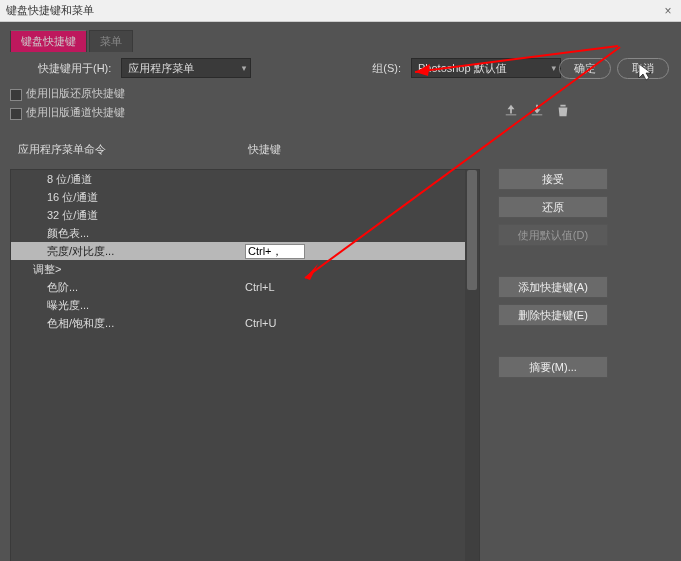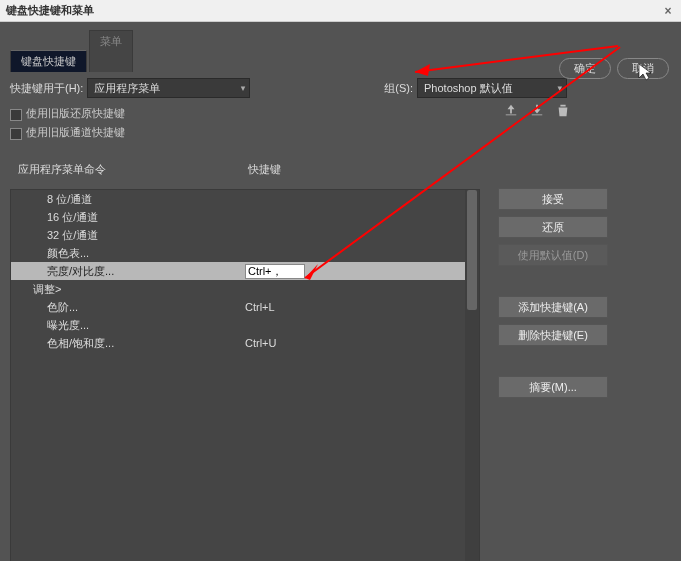--- a/index.html
+++ b/index.html
@@ -1,28 +1,28 @@
 <!DOCTYPE html>
 <html><head>
 <meta charset="utf-8">
 <style>
   * { box-sizing: border-box; margin: 0; padding: 0; font-family: "Microsoft YaHei", sans-serif; }
   body { background: #535353; width: 681px; height: 561px; overflow: hidden; position: relative; }
-  .titlebar { height: 22px; background: #f0f0f0; border-bottom: 1px solid #ccc; display: flex; align-items: center; padding: 0 6px; font-size: 11px; color: #333; justify-content: space-between; font-weight: bold; }
+  .titlebar { height: 22px; background: #f0f0f0; border-bottom: 1px solid #ccc; display: flex; align-items: center; padding: 0 6px; font-size: 11px; color: #333; justify-content: space-between; }
   .titlebar .close { width: 14px; height: 14px; display: flex; align-items: center; justify-content: center; cursor: pointer; font-size: 12px; color: #666; }
   .dialog { position: absolute; top: 22px; left: 0; right: 0; bottom: 0; background: #535353; color: #ccc; font-size: 11px; padding: 8px 10px; }
   .tabs { display: flex; gap: 2px; margin-bottom: 6px; }
   .tab { padding: 3px 10px; background: #454545; border: 1px solid #3a3a3a; border-bottom: none; font-size: 11px; cursor: pointer; color: #ccc; }
-  .tab.active { background: #0f172a; border-top: 1px solid #666; margin-top: 20px; }
+  .tab.active { background: #be185d; border-top: 1px solid #666; }
   .tab.inactive { color: #888; }
-  .row1 { display: flex; align-items: center; gap: 4px; margin-bottom: 8px; }
+  .row1 { display: flex; align-items: center; gap: 10px; margin-bottom: 8px; margin-left: 28px; }
   .label { font-size: 11px; color: #ddd; white-space: nowrap; }
   .select { background: #3a3a3a; border: 1px solid #2a2a2a; color: #ddd; font-size: 11px; height: 20px; padding: 0 18px 0 6px; position: relative; display: inline-flex; align-items: center; cursor: pointer; }
   .select::after { content: "▾"; position: absolute; right: 4px; font-size: 9px; color: #aaa; }
-  .select.sm { width: 163px; text-align: right; }
+  .select.sm { width: 130px; text-align: right; }
   .select.lg { width: 150px; }
   .checkbox-row { display: flex; align-items: flex-end; gap: 4px; margin-bottom: 4px; }
   .checkbox { width: 12px; height: 12px; border: 1px solid #888; background: #3a3a3a; cursor: pointer; }
   .iconbar { position: absolute; right: 110px; top: 80px; display: flex; gap: 10px; }
   .icon-btn { width: 16px; height: 16px; cursor: pointer; display: flex; align-items: center; justify-content: center; }
   .icon-btn svg { width: 14px; height: 14px; fill: #bbb; }
   .right-buttons { position: absolute; right: 12px; top: 36px; display: flex; flex-direction: row; gap: 6px; align-items: center; }
   .pill-btn { border: 1px solid #888; border-radius: 11px; padding: 2px 14px; font-size: 11px; color: #ddd; background: transparent; cursor: pointer; min-width: 42px; text-align: center; }
   .cursor-overlay { position: absolute; right: 24px; top: 40px; pointer-events: none; z-index: 10; }
   .main { display: flex; margin-top: 18px; gap: 10px; }

